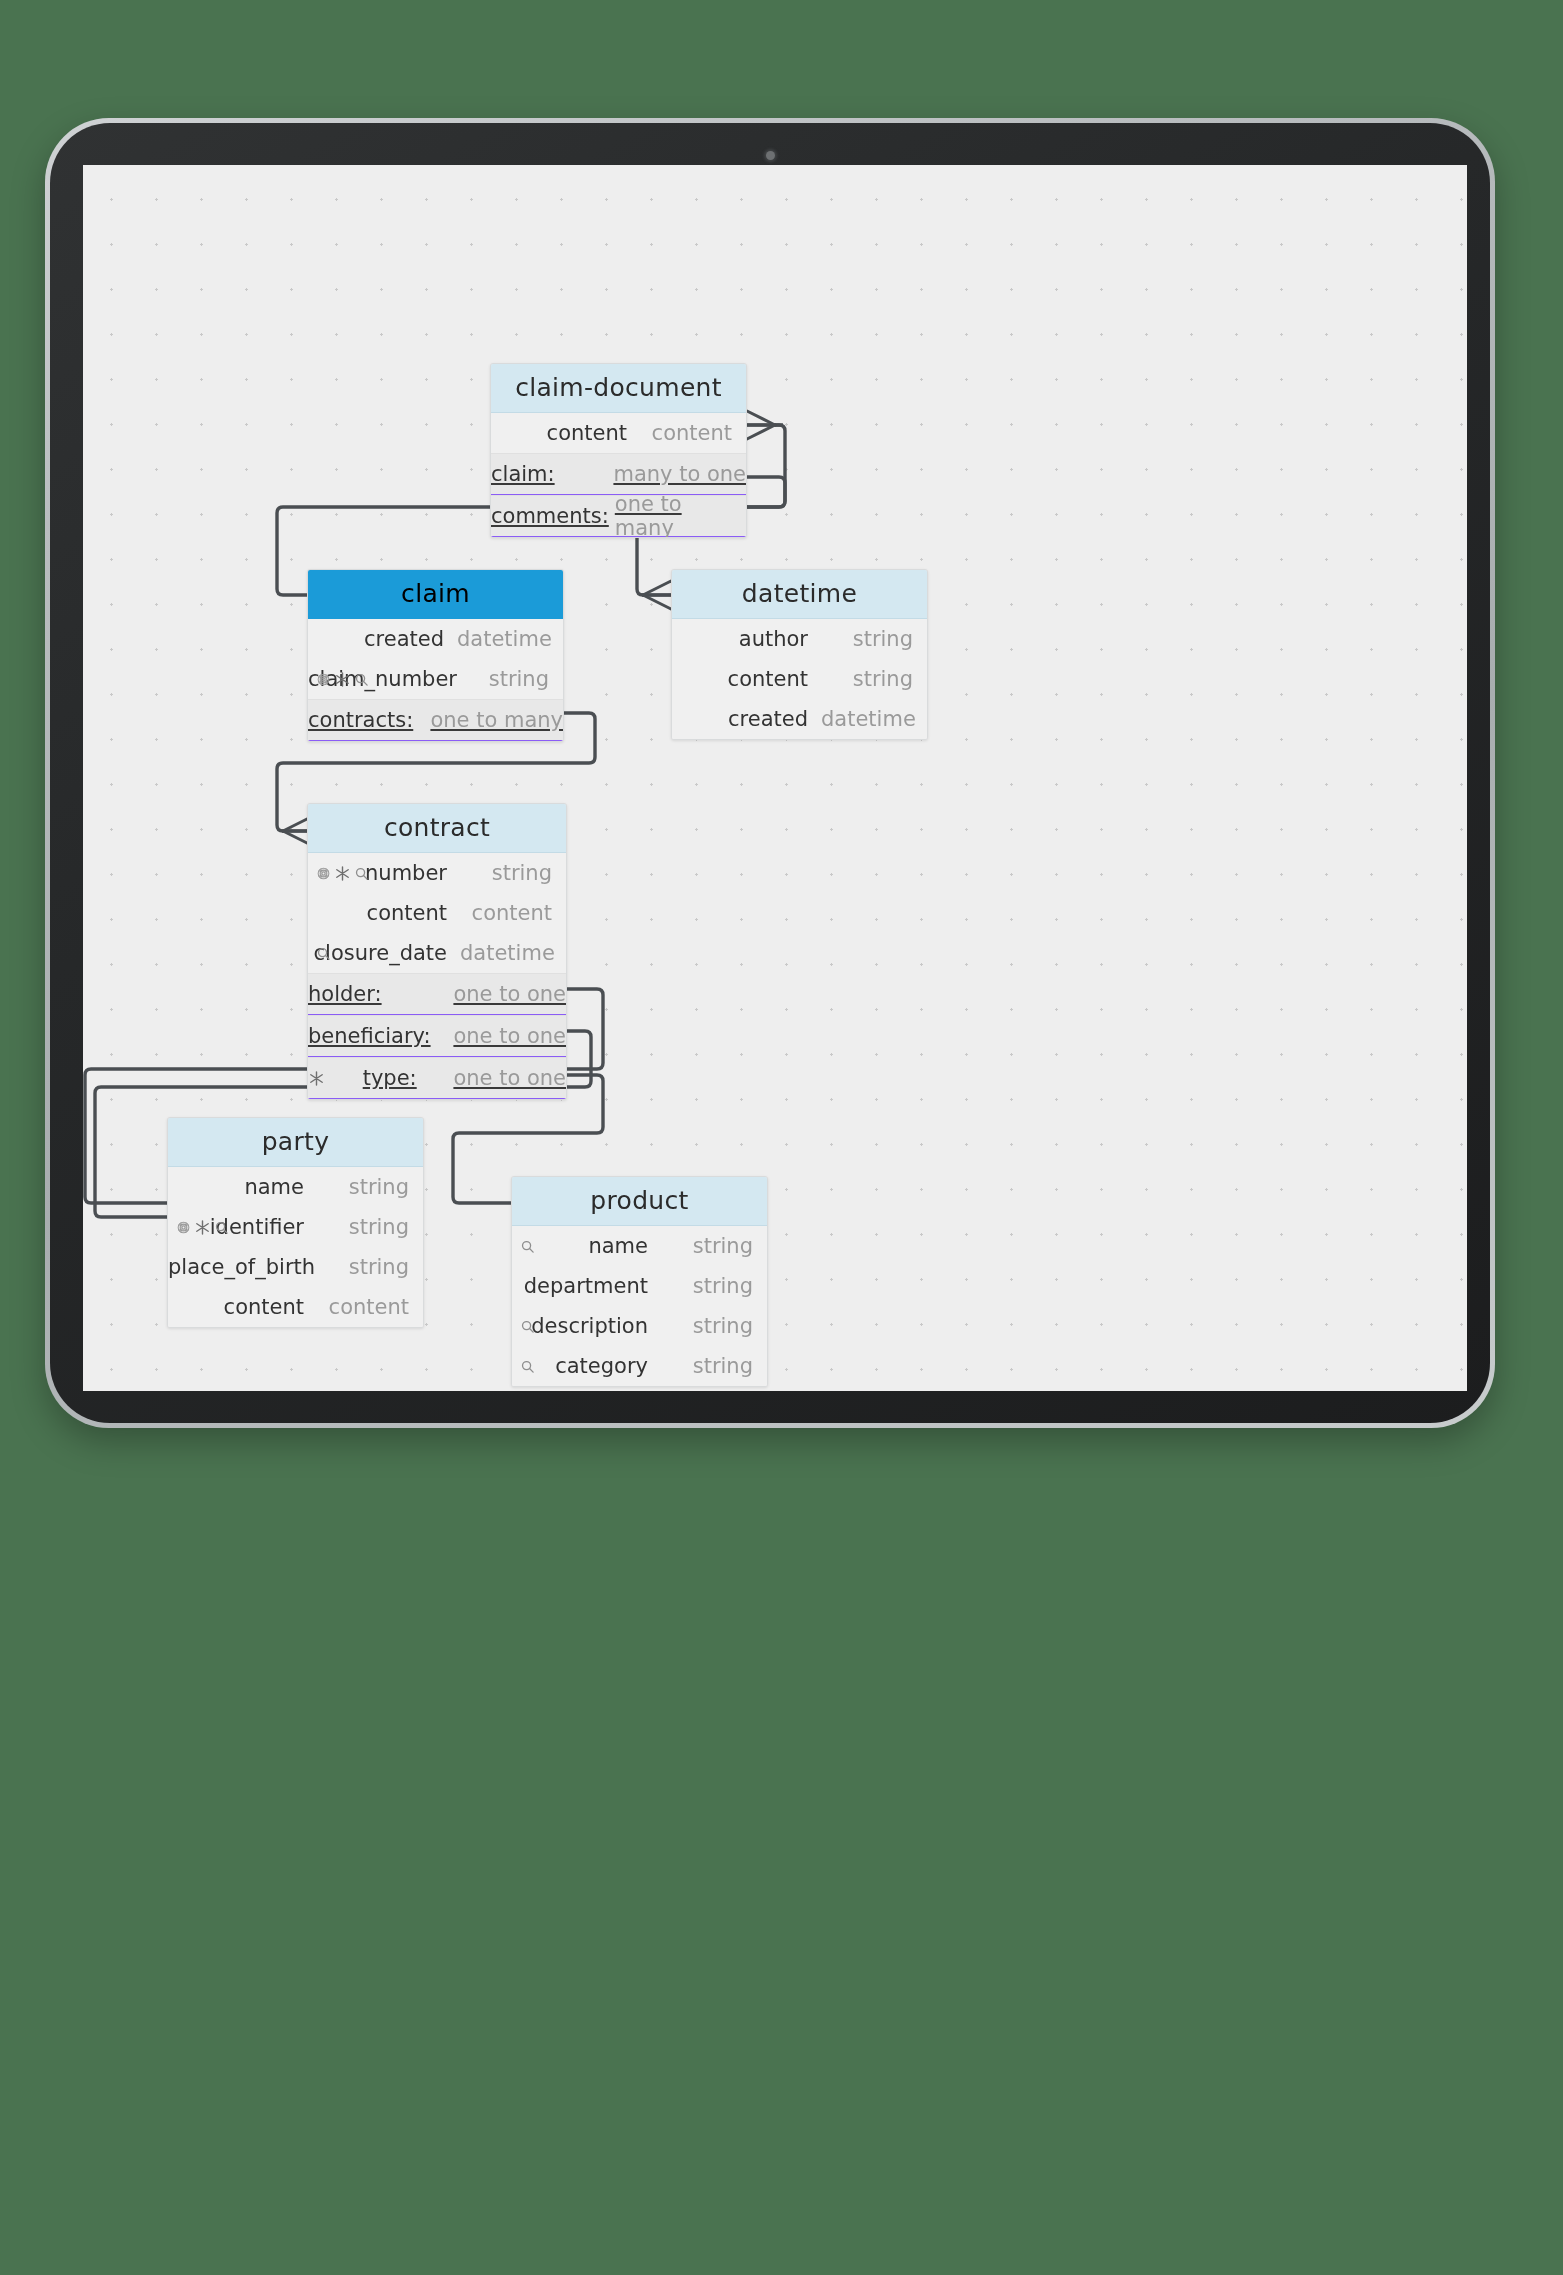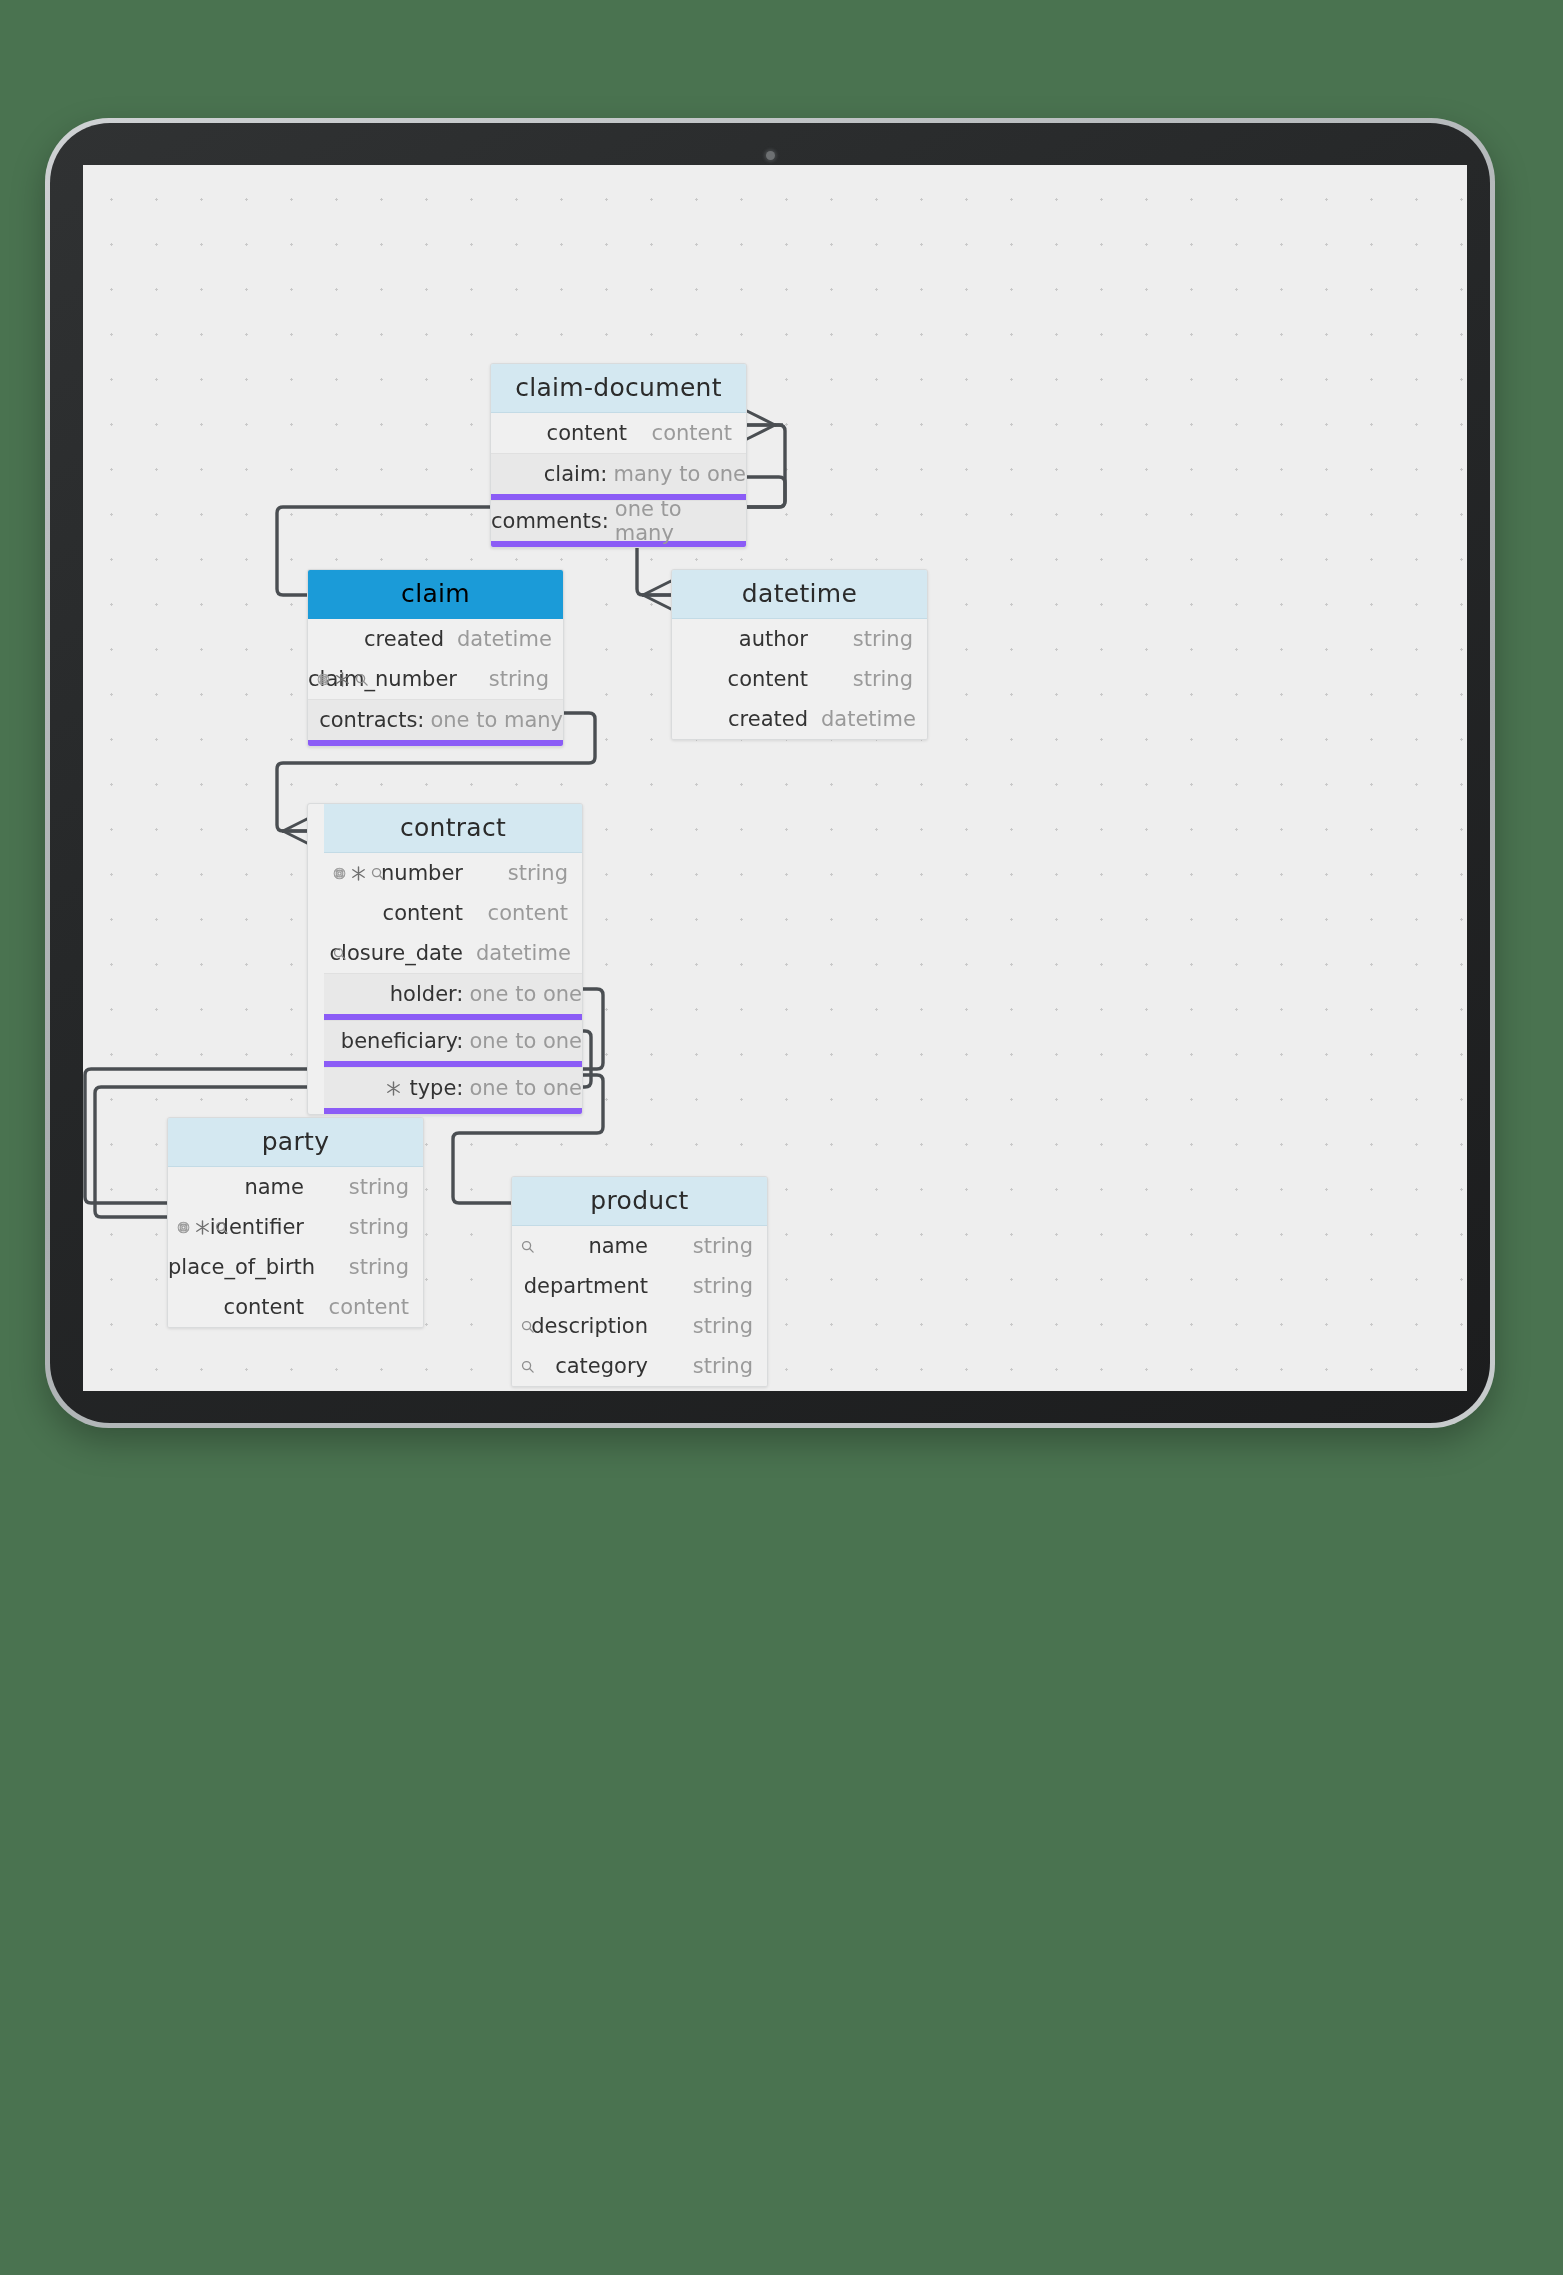--- a/index.html
+++ b/index.html
@@ -104,22 +104,23 @@
     height: 40px;
     display: flex;
     align-items: center;
     font-size: 21px;
     color: #3a3a3a;
   }
   .row.attr { background: #f0f0f0; }
   .row.rel {
     background: #e8e8e8;
     border-top: 1px solid #e0e0e0;
-    border-bottom: 6px solid #8b5cf6;
-    justify-content: flex-end;
+    border-bottom: 1px solid #8b5cf6;
+    justify-content: space-between;
+    text-decoration: underline;
   }
   .row-icons {
     position: absolute;
     left: 8px;
     top: 0;
     height: 40px;
     display: flex;
     align-items: center;
     gap: 3px;
     color: #8e8e8e;
@@ -264,21 +265,21 @@
               <div class="row attr">
                 <span class="attr-name">content</span>
                 <span class="attr-type">string</span>
               </div>
               <div class="row attr">
                 <span class="attr-name">created</span>
                 <span class="attr-type">datetime</span>
               </div>
             </div>
           </div>
-          <div class="entity" style="left: 224px; top: 638px; width: 258px; padding-left: 16px;">
+          <div class="entity" style="left: 224px; top: 638px; width: 258px;">
             <div class="entity-header">contract</div>
             <div class="entity-body">
               <div class="row attr">
                 <span class="row-icons">
                   <span class="ico">
                     <svg width="15" height="15" viewBox="0 0 16 16" fill="none" stroke="#9a9a9a" stroke-width="1.1">
                       <circle cx="8" cy="8" r="1.6"></circle>
                       <circle cx="8" cy="8" r="3.6"></circle>
                       <circle cx="8" cy="8" r="5.7"></circle>
                       <path d="M2.6 5.3 L13.4 5.3 M2.6 10.7 L13.4 10.7 M5.3 2.6 L5.3 13.4 M10.7 2.6 L10.7 13.4"></path>

